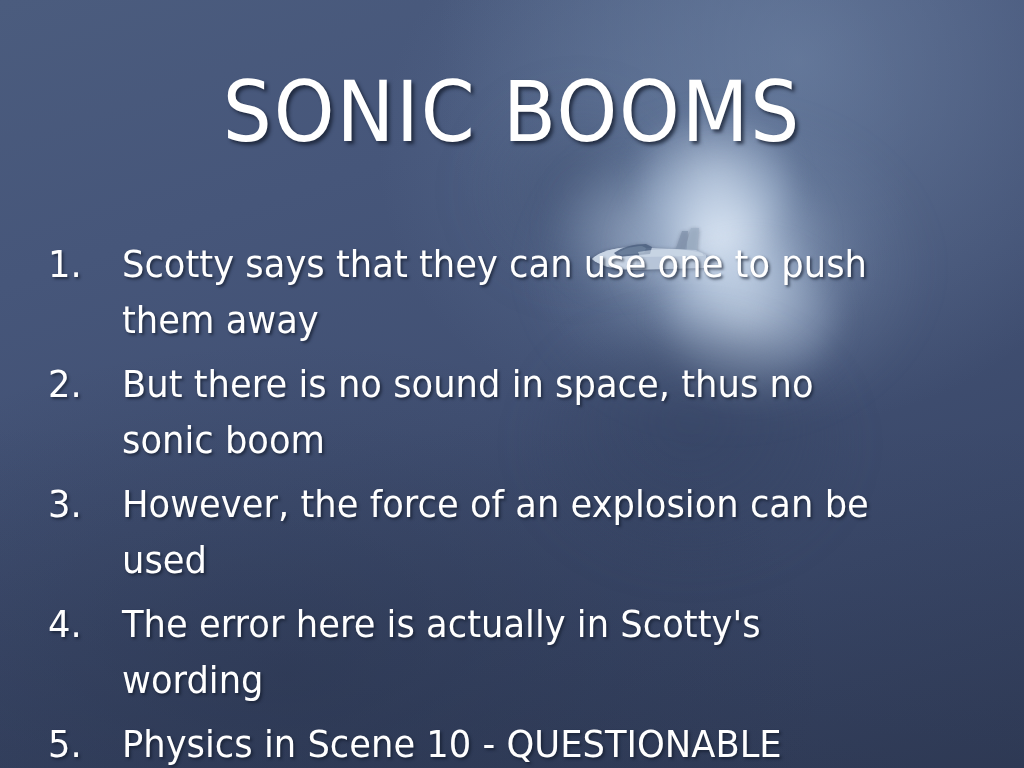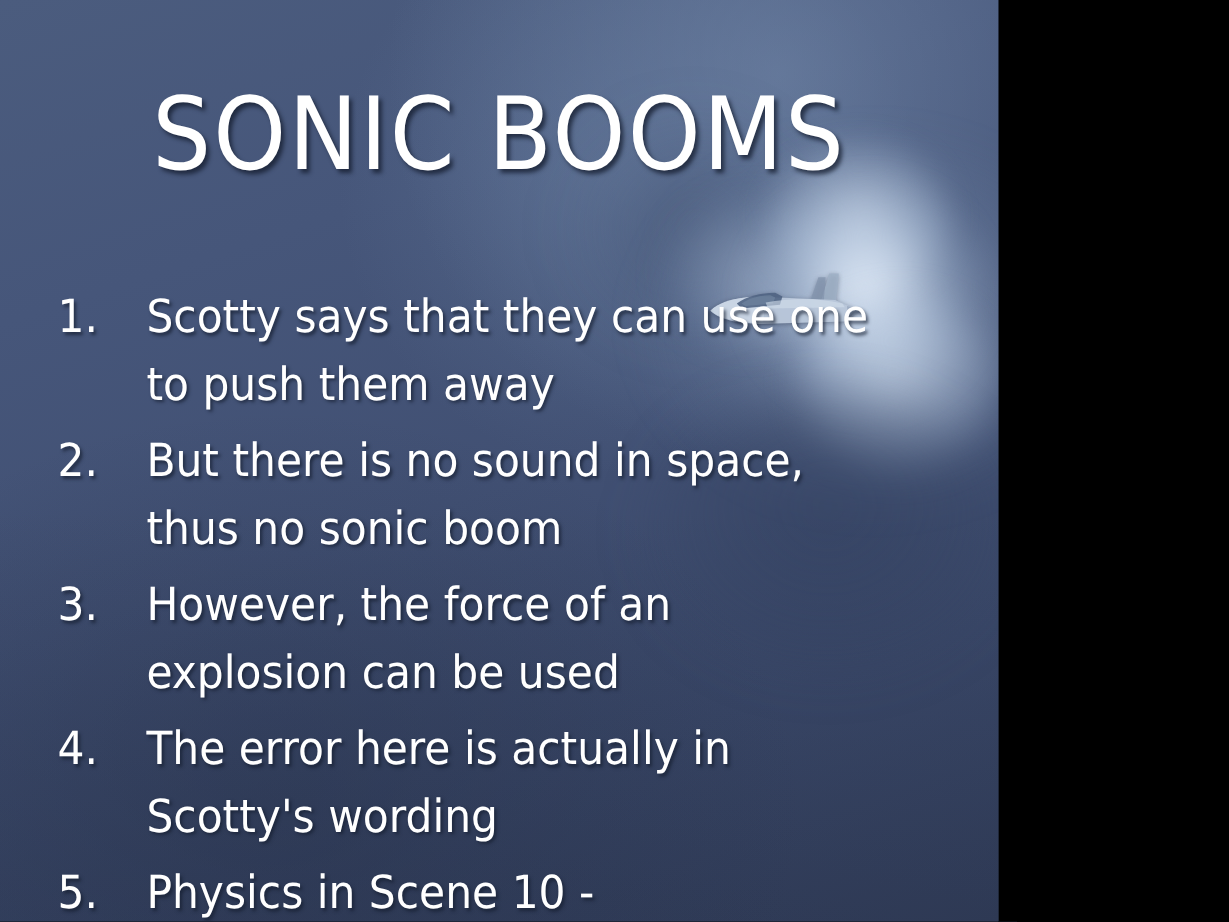--- a/index.html
+++ b/index.html
@@ -7,21 +7,21 @@
     margin: 0;
     padding: 0;
     background: #000;
   }
   body {
     font-family: "Liberation Sans", sans-serif;
   }
 
   .slide {
     position: relative;
-    width: 832px;
+    width: 1024px;
     height: 768px;
     overflow: hidden;
     background: #45557a;
   }
 
   
   .photo {
     position: absolute;
     inset: 0;
     background:

